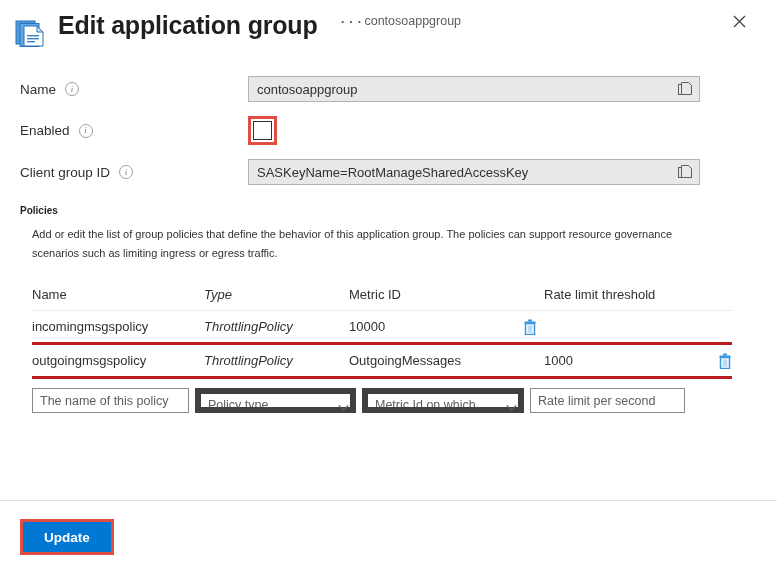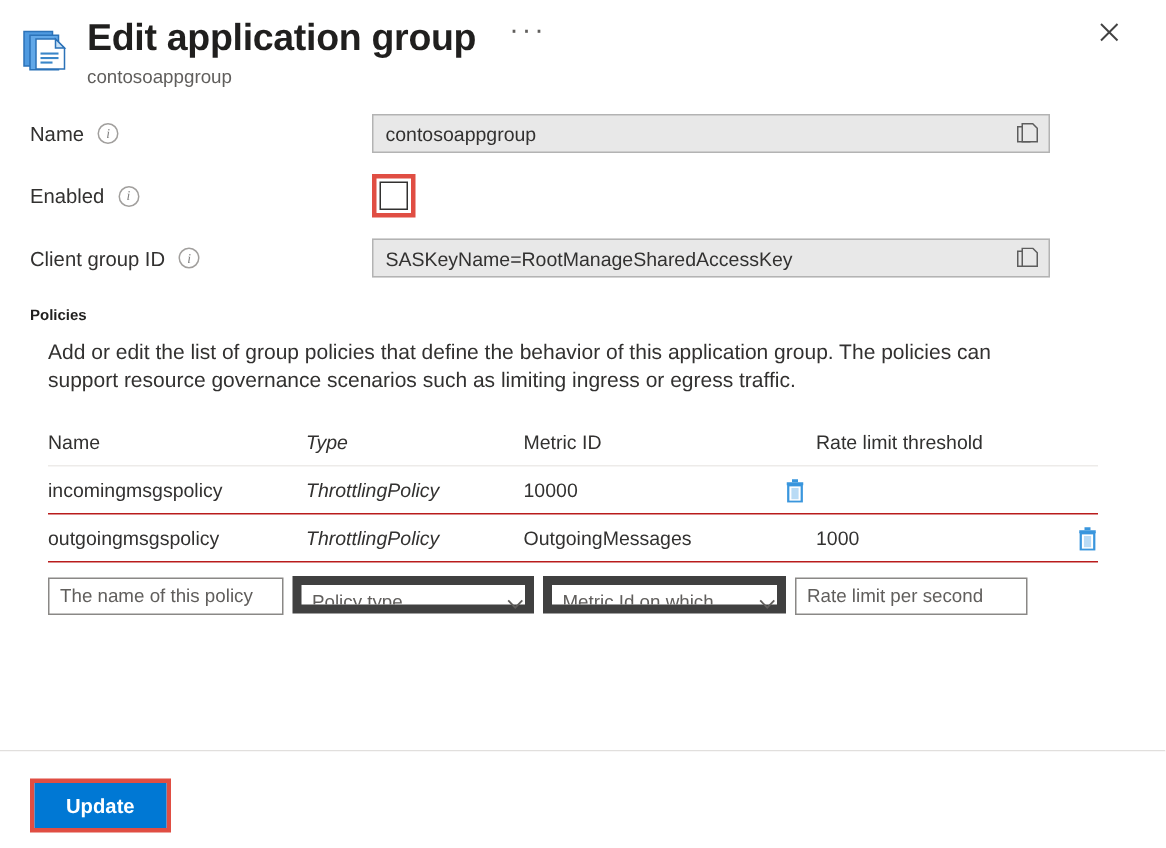--- a/index.html
+++ b/index.html
@@ -28,21 +28,21 @@
     align-items: flex-start;
   }
   .app-icon {
     width: 36px;
     height: 36px;
     margin: 6px 10px 0 12px;
     flex: 0 0 auto;
   }
   .title-block {
     display: flex;
-    flex-direction: column;
+    flex-direction: row;
   }
   .title-line {
     display: flex;
     align-items: baseline;
   }
   .page-title {
     font-size: 25px;
     font-weight: 600;
     letter-spacing: -0.2px;
     color: #201f1e;
@@ -165,37 +165,37 @@
   .policies {
     padding: 6px 0 0 20px;
   }
   .section-title {
     font-size: 10px;
     font-weight: 700;
     color: #201f1e;
     margin-bottom: 9px;
   }
   .section-desc {
-    font-size: 14px;
+    font-size: 11px;
     color: #323130;
     line-height: 19px;
     width: 652px;
     margin-left: 12px;
     margin-bottom: 16px;
   }
 
   .table {
     width: 700px;
     margin-left: 12px;
   }
   .t-row {
     display: flex;
     align-items: center;
     height: 31px;
-    border-bottom: 1px solid #b91c1c;
+    border-bottom: 3px solid #b91c1c;
     font-size: 13px;
     color: #323130;
   }
   .t-head {
     border-bottom: 1px solid #edebe9;
     font-weight: 400;
   }
   .c-name   { width: 172px; flex: 0 0 auto; }
   .c-type   { width: 145px; flex: 0 0 auto; font-style: italic; }
   .c-metric { width: 195px; flex: 0 0 auto; }

